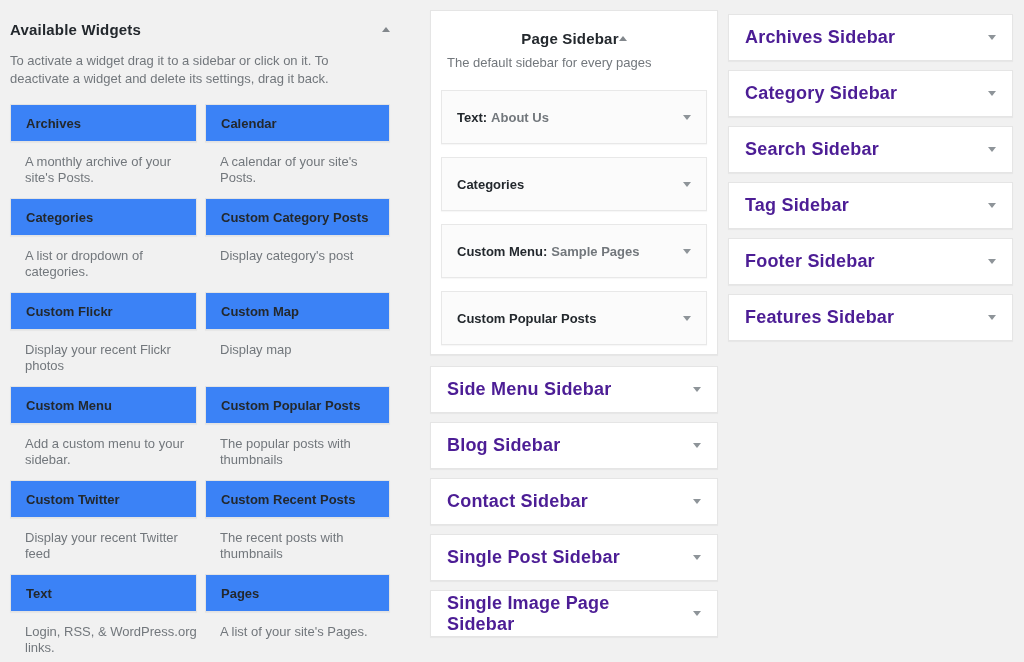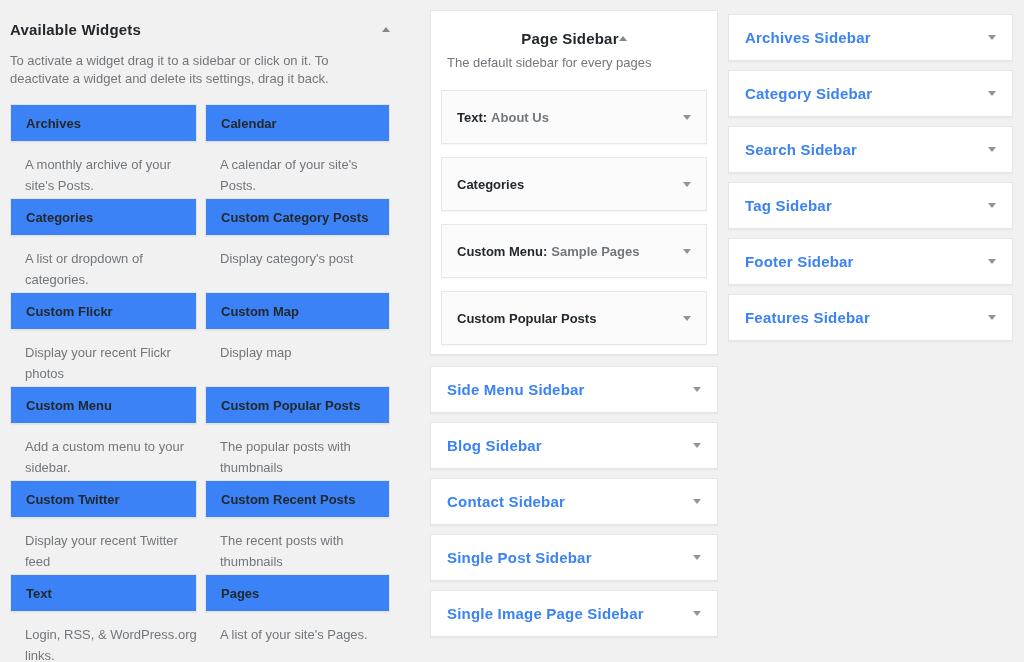--- a/index.html
+++ b/index.html
@@ -17,26 +17,26 @@
   .aw-head { display:flex; align-items:center; justify-content:space-between; height:18px; }
   .aw-title { font-size:15px; font-weight:bold; color:#23282d; letter-spacing:.2px; }
   .aw-desc { margin:14px 0 0 0; color:#72777c; line-height:17.5px; width:378px; }
   .cards { margin-top:17px; display:grid; grid-template-columns:187px 185px; column-gap:8px; grid-auto-rows:94px; }
   .card {
     height:38px; background:#3b82f6; border:1px solid #e3e3e3;
     box-shadow:0 1px 1px rgba(0,0,0,.04);
     display:flex; align-items:center; padding:0 15px; cursor:move;
   }
   .card-title { font-weight:bold; color:#23282d; white-space:nowrap; }
-  .card-desc { margin:12px 0 0 15px; color:#72777c; line-height:21px; }
+  .card-desc { margin:12px 0 0 15px; color:#72777c; line-height:16px; }
 
   
   .panel { background:#fff; border:1px solid #e5e5e5; box-shadow:0 1px 1px rgba(0,0,0,.04); }
   .bar { height:47px; display:flex; align-items:center; padding:0 16px; cursor:pointer; }
-  .bar-title { font-size:15px; font-weight:bold; color:#3b82f6; letter-spacing:.2px; }
+  .bar-title { font-size:18px; font-weight:bold; color:#4c1d95; letter-spacing:.2px; }
   .arr { width:0; height:0; border-left:4px solid transparent; border-right:4px solid transparent; flex:none; }
   .arr-down { border-top:5px solid #8e9499; }
   .arr-up { border-bottom:5px solid #82878c; }
   .push-right { margin-left:auto; }
 
   
   .mid-col { position:absolute; left:430px; top:10px; width:288px; }
   .page-panel { padding:20px 10px 9px; }
   .pp-head { display:flex; align-items:flex-start; justify-content:center; padding:0 6px; }
   .pp-title { font-size:15px; font-weight:bold; color:#23282d; line-height:16px; letter-spacing:.2px; }

